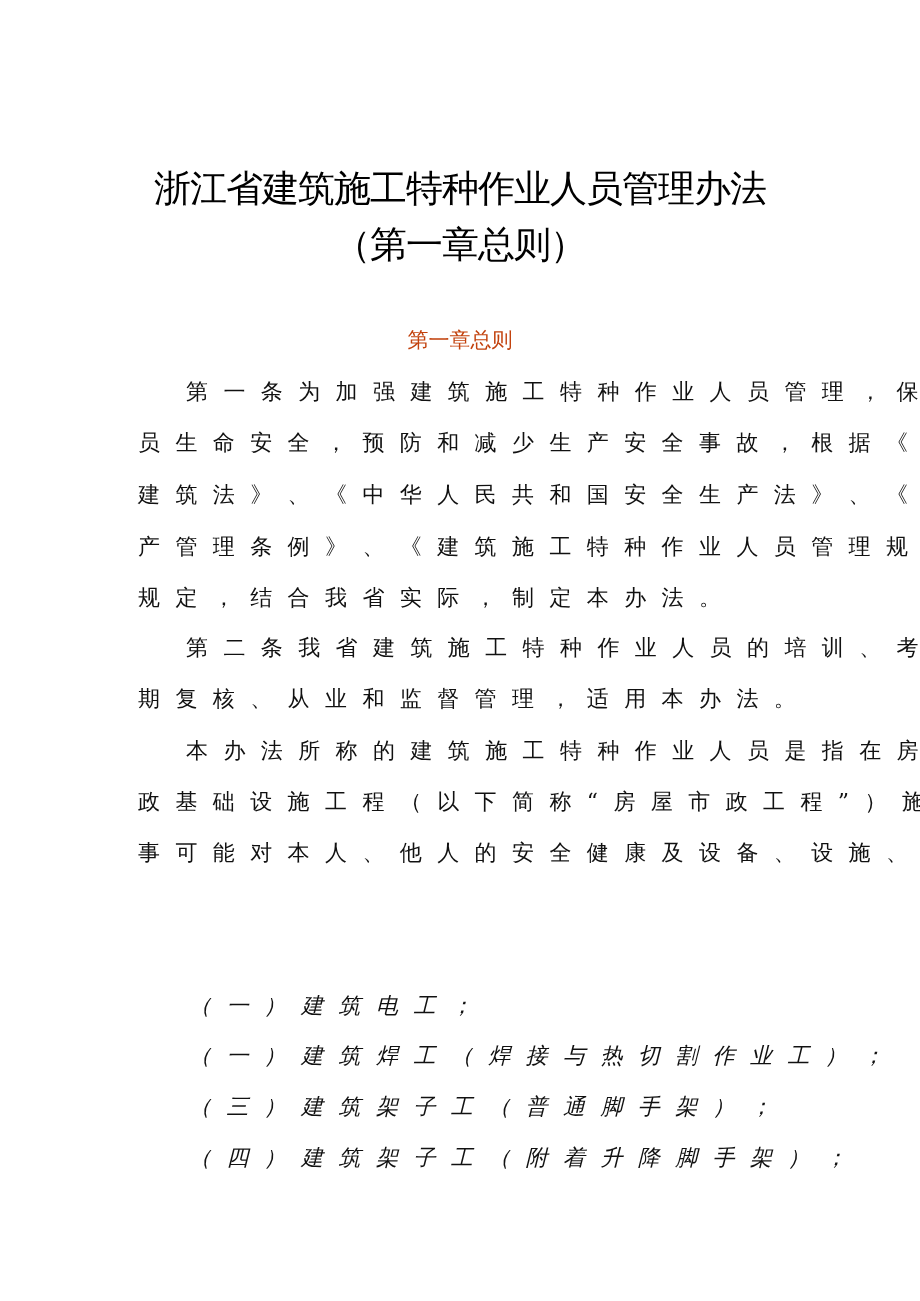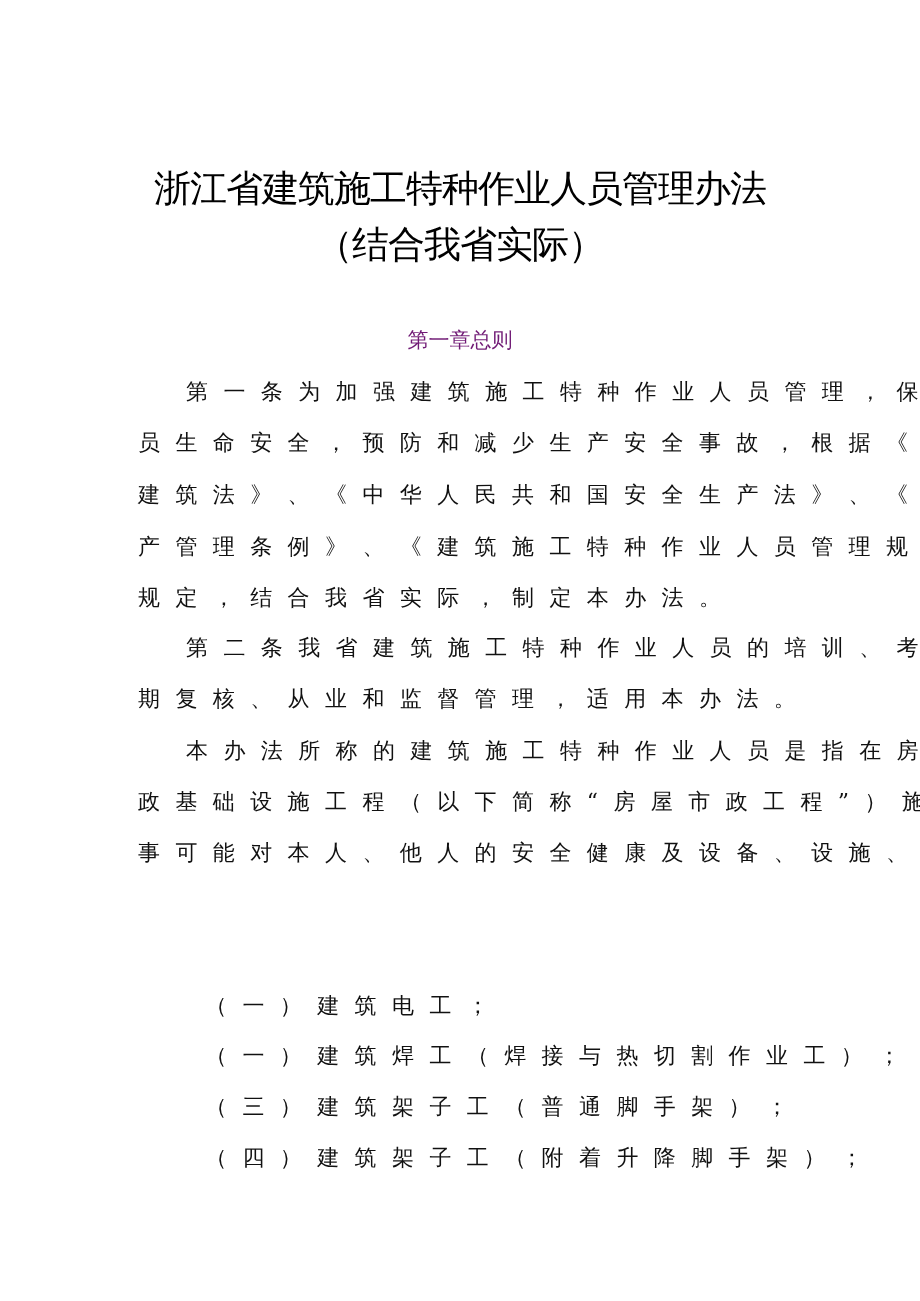--- a/index.html
+++ b/index.html
@@ -36,42 +36,42 @@
     .title.l2 { top: 226px; }
     .chapter {
       position: absolute;
       left: 0;
       width: 920px;
       text-align: center;
       font-family: "DejaVu Serif", "Liberation Serif", serif;
       font-size: 21px;
       top: 330px;
       line-height: 1;
-      color: #701a75;
+      color: #c2410c;
     }
     .body-line {
       position: absolute;
       left: 138px;
       width: 650px;
       font-family: "DejaVu Serif", "Liberation Serif", serif;
       font-size: 22px;
       line-height: 1;
       white-space: nowrap;
       letter-spacing: 15.4px;
       color: #111;
     }
     .indent { left: 186px; }
-    .item { left: 205px; }
+    .item { left: 189px; font-style: italic; }
   </style>
 </head>
 <body>
 
 <div class="page">
   <div class="title l1">浙江省建筑施工特种作业人员管理办法</div>
-  <div class="title l2">（结合我省实际）</div>
+  <div class="title l2">（第一章总则）</div>
 
   <div class="chapter">第一章总则</div>
 
   <div class="body-line indent" style="top:381px;">第一条为加强建筑施工特种作业人员管理，保障建筑施工人</div>
   <div class="body-line" style="top:432px;">员生命安全，预防和减少生产安全事故，根据《中华人民共和国</div>
   <div class="body-line" style="top:484px;">建筑法》、《中华人民共和国安全生产法》、《建设工程安全生</div>
   <div class="body-line" style="top:536px;">产管理条例》、《建筑施工特种作业人员管理规定》等法律法规</div>
   <div class="body-line" style="top:587px;">规定，结合我省实际，制定本办法。</div>
 
   <div class="body-line indent" style="top:637px;">第二条我省建筑施工特种作业人员的培训、考核、发证、延</div>

